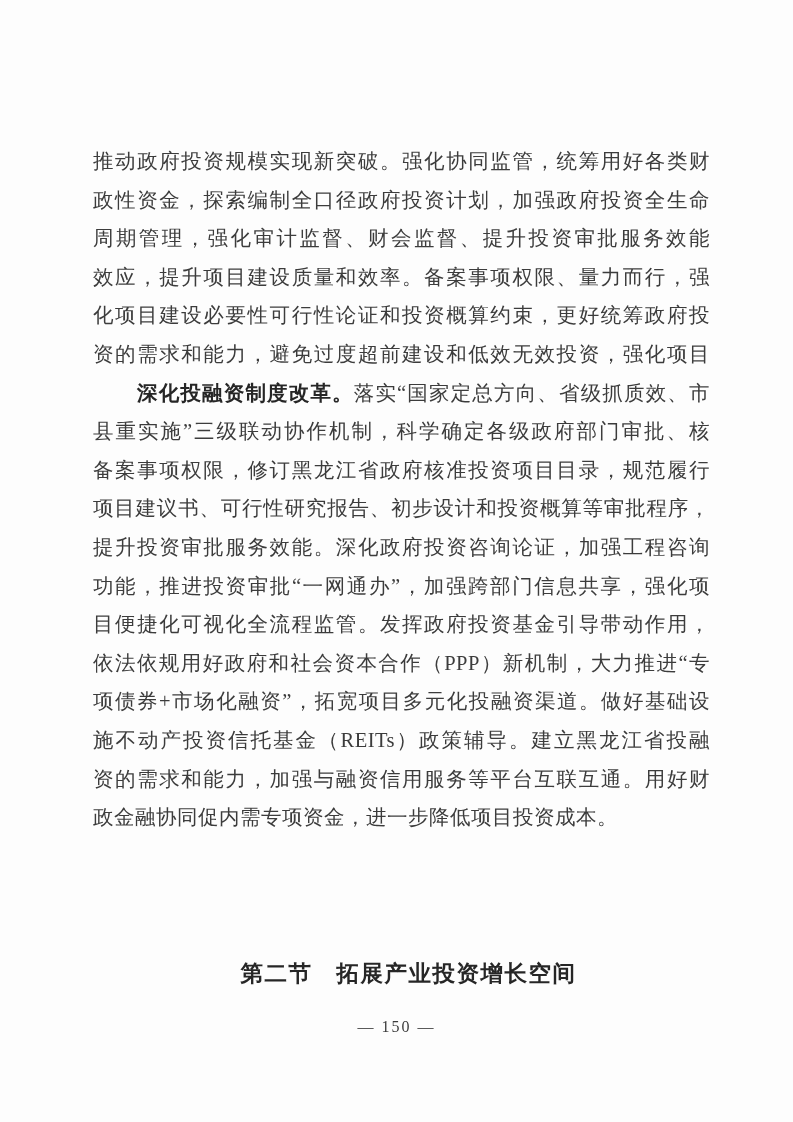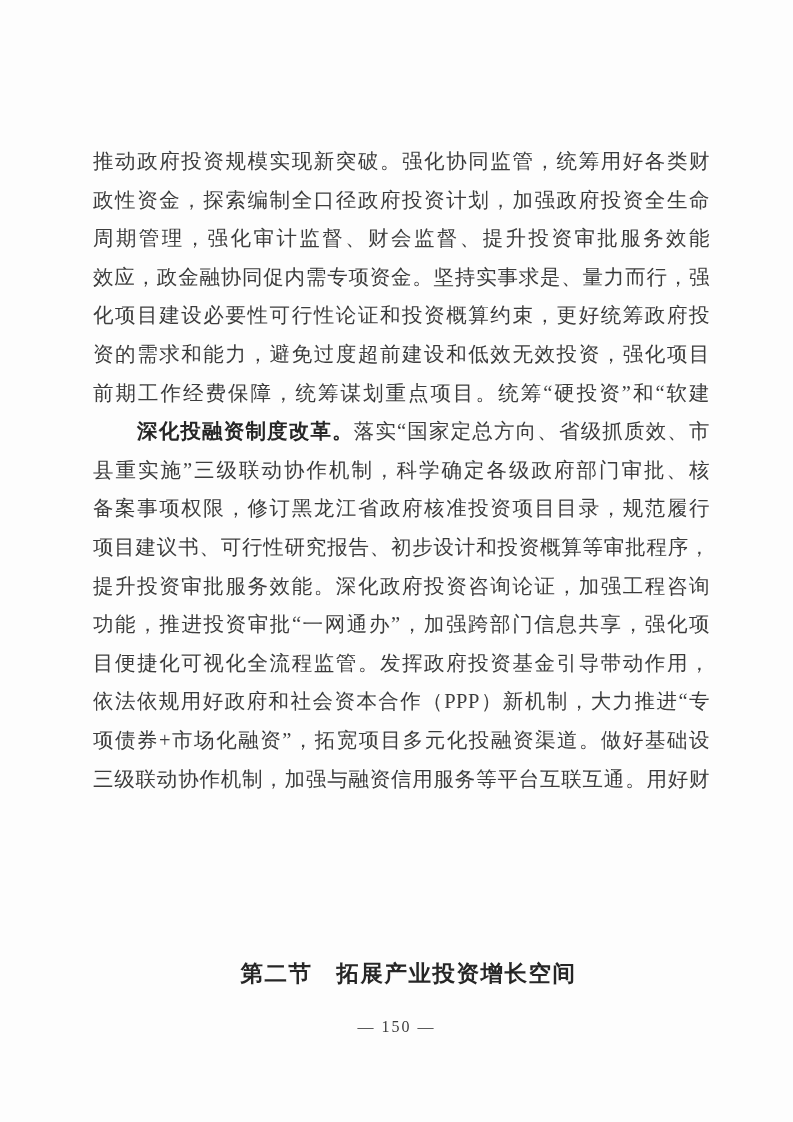--- a/index.html
+++ b/index.html
@@ -76,33 +76,34 @@
 </style>
 </head>
 <body>
 
 <div class="page" style="--page-bg: #fdfdfd; --body-color: #3c3c3c; --bold-color: #262626;">
 
   <main class="text-block">
       <div class="text-line">推动政府投资规模实现新突破。强化协同监管，统筹用好各类财</div>
       <div class="text-line">政性资金，探索编制全口径政府投资计划，加强政府投资全生命</div>
       <div class="text-line">周期管理，强化审计监督、财会监督、提升投资审批服务效能</div>
-      <div class="text-line">效应，政金融协同促内需专项资金。坚持实事求是、量力而行，强</div>
+      <div class="text-line">效应，提升项目建设质量和效率。备案事项权限、量力而行，强</div>
       <div class="text-line">化项目建设必要性可行性论证和投资概算约束，更好统筹政府投</div>
       <div class="text-line">资的需求和能力，避免过度超前建设和低效无效投资，强化项目</div>
-      <div class="text-line">前期工作经费保障，统筹谋划重点项目。统筹“硬投资”和“软建</div>
       <div class="text-line indent"><span class="bold-lead">深化投融资制度改革。</span>落实“国家定总方向、省级抓质效、市</div>
       <div class="text-line">县重实施”三级联动协作机制，科学确定各级政府部门审批、核准、</div>
       <div class="text-line">备案事项权限，修订黑龙江省政府核准投资项目目录，规范履行</div>
       <div class="text-line">项目建议书、可行性研究报告、初步设计和投资概算等审批程序，</div>
       <div class="text-line">提升投资审批服务效能。深化政府投资咨询论证，加强工程咨询</div>
       <div class="text-line">功能，推进投资审批“一网通办”，加强跨部门信息共享，强化项</div>
       <div class="text-line">目便捷化可视化全流程监管。发挥政府投资基金引导带动作用，</div>
       <div class="text-line">依法依规用好政府和社会资本合作（PPP）新机制，大力推进“专</div>
       <div class="text-line">项债券+市场化融资”，拓宽项目多元化投融资渠道。做好基础设</div>
-      <div class="text-line">三级联动协作机制，加强与融资信用服务等平台互联互通。用好财</div>
+      <div class="text-line">施不动产投资信托基金（REITs）政策辅导。建立黑龙江省投融</div>
+      <div class="text-line">资的需求和能力，加强与融资信用服务等平台互联互通。用好财</div>
+      <div class="text-line para-end">政金融协同促内需专项资金，进一步降低项目投资成本。</div>
     </main>
 
   <h2 class="section-heading">第二节　拓展产业投资增长空间</h2>
 
   <div class="page-number">— 150 —</div>
 
 </div>
 
 </body></html>

